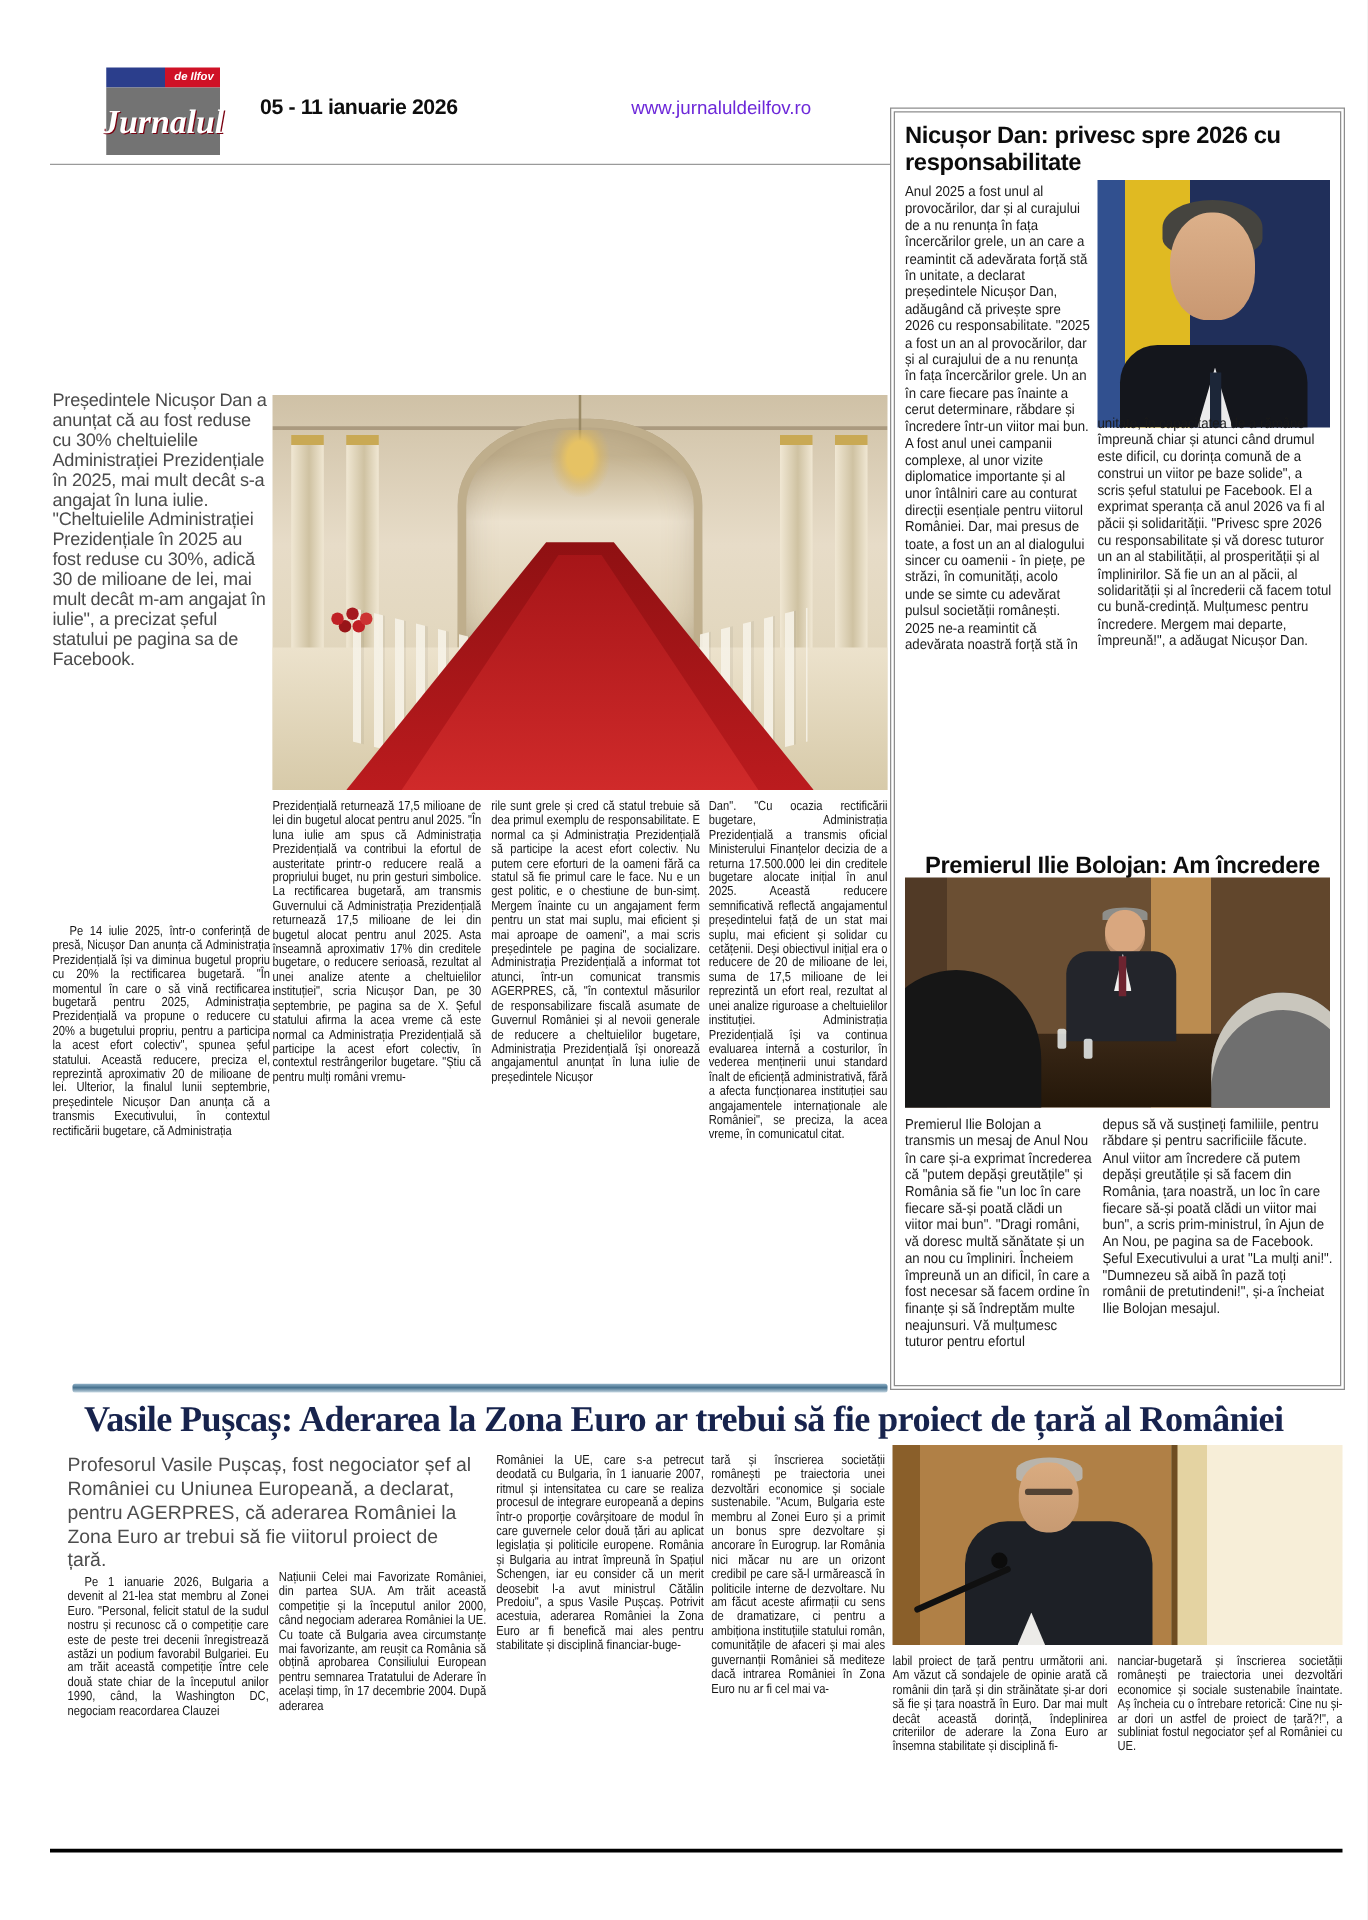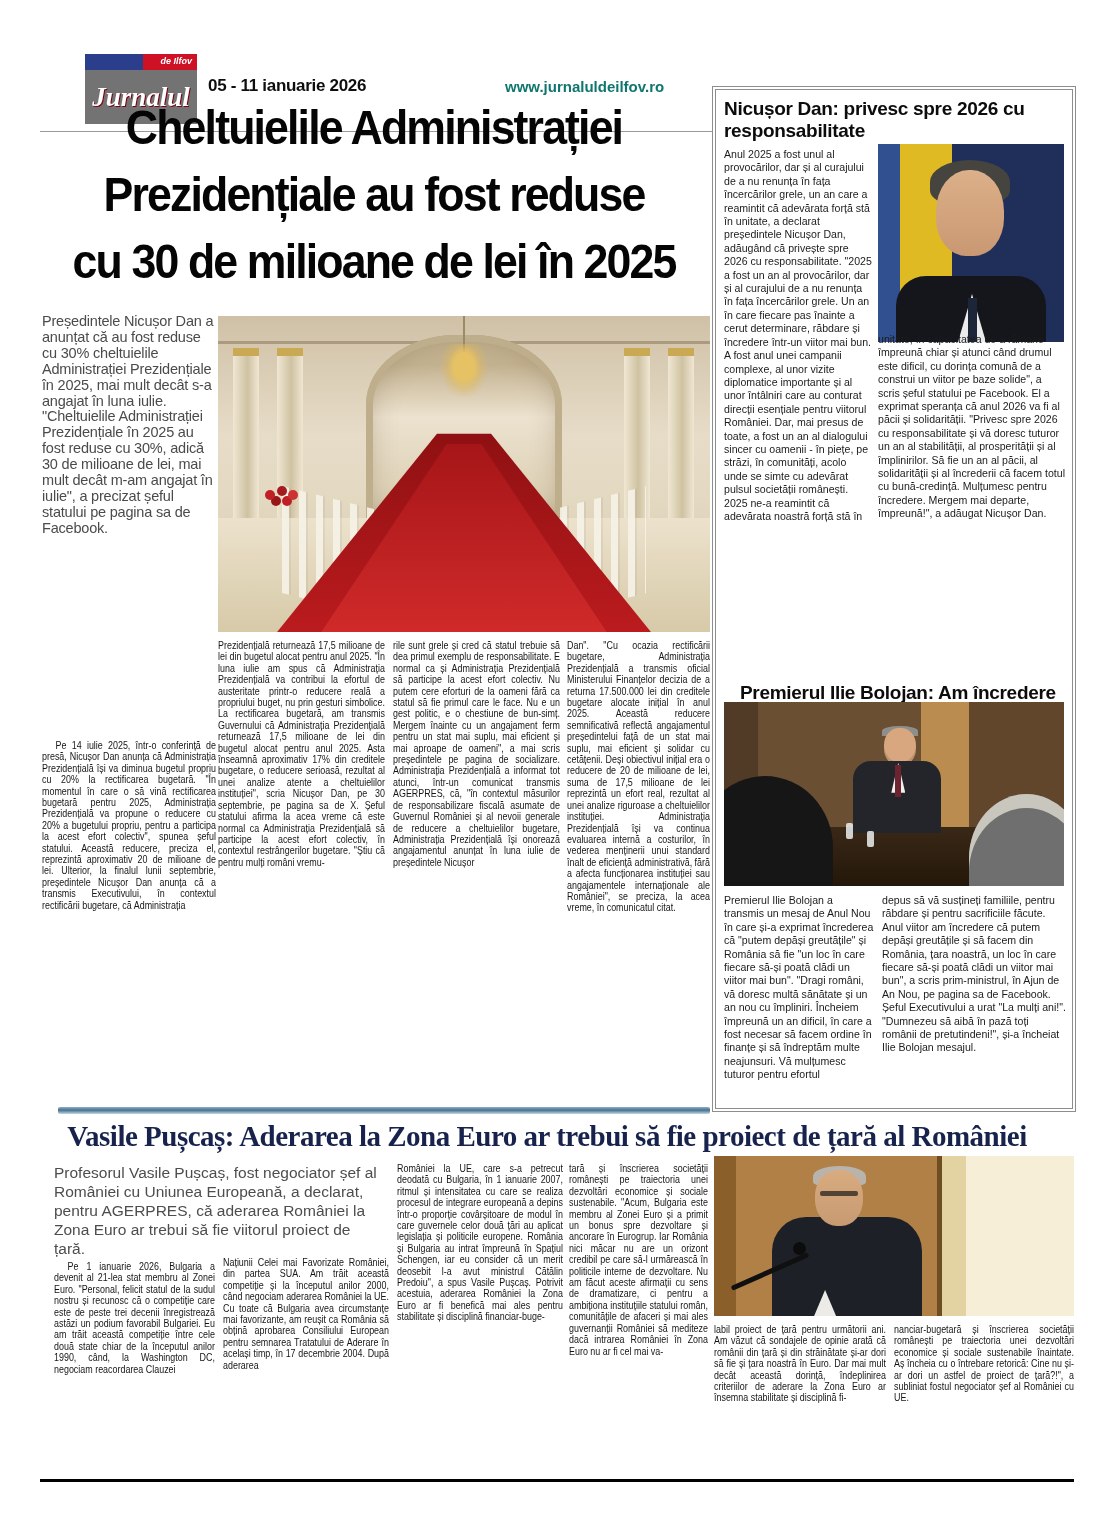--- a/index.html
+++ b/index.html
@@ -3,25 +3,25 @@
 <meta charset="utf-8">
 <style>
   * { margin:0; padding:0; box-sizing:border-box; }
   html,body { background:#ececec; }
   body { font-family:"Liberation Sans", sans-serif; }
   .page { position:relative; width:1094px; height:1536px; margin:0 auto; background:#ffffff; overflow:hidden; }
   .abs { position:absolute; }
 
   
   .masthead { left:40px; top:46px; width:1014px; height:86px; border-bottom:1px solid #9a9a9a; }
-  .logo { left:45px; top:8px; width:112px; height:70px; }
+  .logo { left:45px; top:8px; width:91px; height:70px; }
   .logo-strip { height:16px; background:linear-gradient(90deg,#2b3e8c 0 52%,#cf1126 52%); color:#fff; font-size:9px; font-style:italic; font-weight:bold; text-align:right; padding:2px 5px 0 0; }
   .logo-box { height:54px; background:#737373; color:#fff; display:flex; align-items:center; justify-content:center; font-family:"Liberation Serif", serif; font-style:italic; font-weight:bold; font-size:27px; text-shadow:1px 1px 0 #7a0010; }
   .issue-date { left:168px; top:30px; font-size:17px; font-weight:bold; color:#0e0e0e; letter-spacing:-0.3px; }
-  .website { left:465px; top:32px; font-size:15px; font-weight:bold; color:#0f766e; }
+  .website { left:465px; top:32px; font-size:15px; font-weight:normal; color:#6d28d9; }
   .section-wrap { right:6px; top:18px; display:flex; align-items:flex-start;margin-top:28px; }
   .section-label { color:#e50019; font-size:27px; font-weight:900; letter-spacing:-0.5px; }
   .pipe { display:inline-block; width:2px; height:32px; background:#8a8a8a; margin:0 12px; }
   .pagenum { font-size:37px; font-weight:900; color:#0a0a0a; }
 
   
   .headline { left:36px; top:94px; width:676px; }
   .hl { font-size:48px; line-height:67px; font-weight:900; letter-spacing:-2px; color:#050505; text-align:center; white-space:nowrap; transform:scaleX(.93); transform-origin:50% 0; }
 
   
@@ -97,25 +97,20 @@
     </div>
     <div class="abs issue-date">05 - 11 ianuarie 2026</div>
     <div class="abs website">www.jurnaluldeilfov.ro</div>
     <div class="abs section-wrap">
       <span class="section-label">POLITIC</span>
       <span class="pipe"></span>
       <span class="pagenum">3</span>
     </div>
   </header>
 
-  <div class="abs headline">
-    <div class="hl">Cheltuielile Administrației</div>
-    <div class="hl">Prezidențiale au fost reduse</div>
-    <div class="hl">cu 30 de milioane de lei în 2025</div>
-  </div>
 
   <div class="abs standfirst" style="left:42px;top:314px;width:174px;height:420px;overflow:hidden;">Președintele Nicușor Dan a anunțat că au fost reduse cu 30% cheltuielile Administrației Prezidențiale în 2025, mai mult decât s-a angajat în luna iulie. "Cheltuielile Administrației Prezidențiale în 2025 au fost reduse cu 30%, adică 30 de milioane de lei, mai mult decât m-am angajat în iulie", a precizat șeful statului pe pagina sa de Facebook.</div>
 
   <div class="abs photo palace" style="left:218px;top:316px;width:492px;height:316px;">
     <div class="abs pal-molding"></div>
     <div class="abs pal-col" style="left:3%;"></div>
     <div class="abs pal-col" style="left:12%;"></div>
     <div class="abs pal-col" style="left:82.5%;"></div>
     <div class="abs pal-col" style="left:91.5%;"></div>
     <div class="abs pal-arch"></div>

